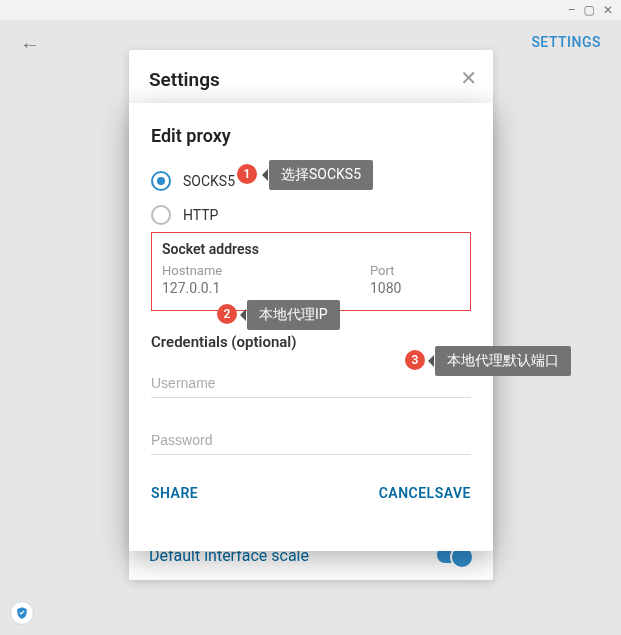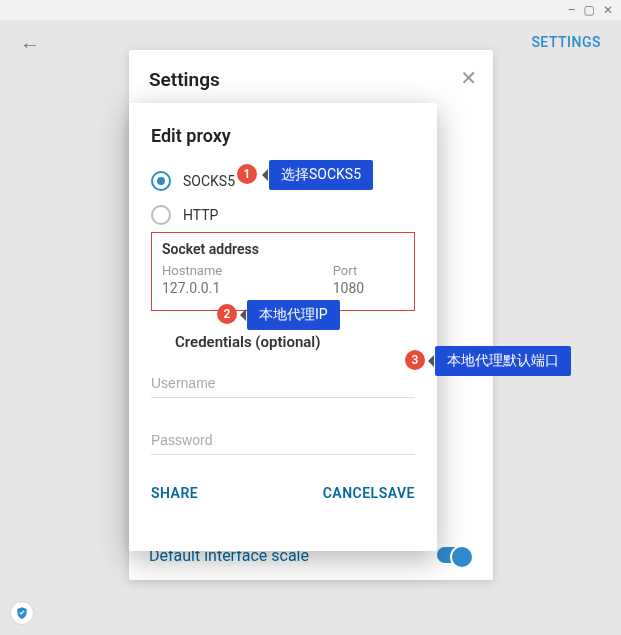--- a/index.html
+++ b/index.html
@@ -34,21 +34,21 @@
   font-size: 16px; color: #0369a1;
 }
 .toggle { width: 36px; height: 16px; background: #2e8bcc; border-radius: 10px; position: relative; }
 .toggle::after {
   content: ""; position: absolute; right: -1px; top: -2px;
   width: 20px; height: 20px; background: #2e8bcc; border-radius: 50%;
   border: 2px solid #fff;
 }
 .edit-dialog {
   position: absolute; left: 129px; top: 103px;
-  width: 308px; height: 448px; background: #fff;
+  width: 364px; height: 448px; background: #fff;
   border-radius: 2px; box-shadow: 0 8px 30px rgba(0,0,0,.3);
   padding: 22px 22px 16px;
 }
 .edit-title { font-size: 18px; font-weight: 600; color: #222; margin-bottom: 18px; }
 .radio-row { display: flex; align-items: center; height: 34px; cursor: pointer; }
 .radio {
   width: 20px; height: 20px; border-radius: 50%;
   border: 2px solid #bbb; margin-right: 12px; position: relative;
 }
 .radio.on { border-color: #2e8bcc; }
@@ -59,40 +59,40 @@
 .radio-label { font-size: 14px; color: #333; }
 .socket-box {
   border: 1px solid #e04040;
   padding: 8px 10px 14px; position: relative;
 }
 .section-head { font-size: 14px; font-weight: 600; color: #333; margin-bottom: 6px; }
 .sock-row { display: flex; gap: 28px; }
 .sock-col { flex: 1; }
 .field-label { font-size: 13px; color: #999; }
 .field-value { font-size: 14px; color: #737373; margin-top: 2px; }
-.cred-head { font-size: 15px; font-weight: 600; color: #333; margin-top: 22px; margin-bottom: 18px; margin-left: 24px; }
+.cred-head { font-size: 15px; font-weight: 600; color: #333; margin-top: 22px; margin-bottom: 18px; }
 .text-input {
   width: 100%; border: 0; border-bottom: 1px solid #ddd;
   padding: 6px 0; font-size: 14px; color: #333;
 }
 .text-input::placeholder { color: #aaa; }
 .text-input + .text-input { margin-top: 28px; }
 .dlg-buttons {
   display: flex; justify-content: space-between; align-items: center;
   margin-top: 30px;
 }
 .dlg-right { display: flex; }
 .dlg-btn { color: #0369a1; font-weight: 600; font-size: 14px; letter-spacing: .5px; cursor: pointer; }
 .ann-badge {
   position: absolute; width: 20px; height: 20px; border-radius: 50%;
   background: #e74c3c; color: #fff; font-size: 12px; font-weight: 600;
   display: flex; align-items: center; justify-content: center; z-index: 20;
 }
 .ann-tip {
-  position: absolute; background: #1d4ed8; color: #fff;
+  position: absolute; background: #737373; color: #fff;
   font-size: 14px; padding: 6px 12px; border-radius: 2px;
   z-index: 20; white-space: nowrap;
 }
 .ann-tip.arrow-left::before {
   content: ""; position: absolute; left: -7px; top: 50%;
   transform: translateY(-50%);
   border: 6px solid transparent; border-right-color: #555; border-left: 0;
 }
 .shield {
   position: absolute; left: 10px; bottom: 10px;

